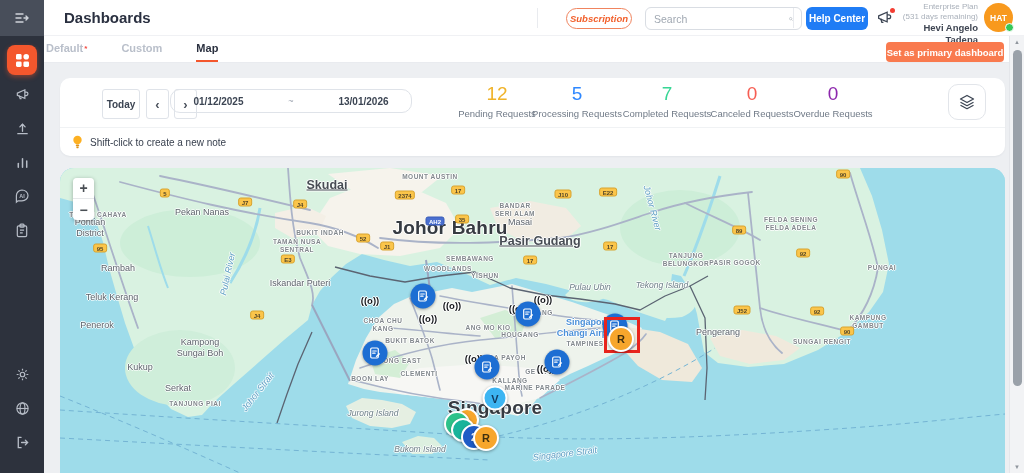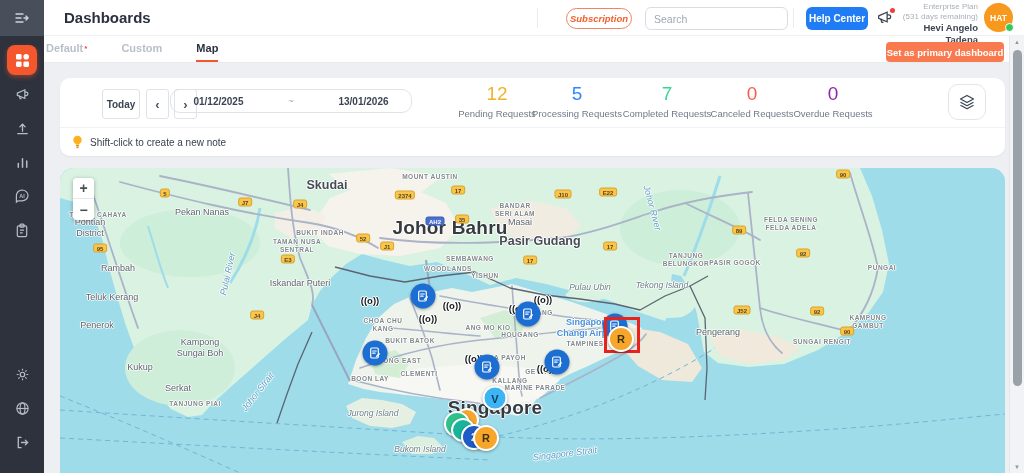--- a/index.html
+++ b/index.html
@@ -12,21 +12,21 @@
   #sb-nav { display:flex; flex-direction:column; align-items:center; margin-top:7px; }
   #sb-bottom { margin-top:auto; display:flex; flex-direction:column; align-items:center; padding-bottom:14px; }
   .sb-btn { width:30px; height:30px; display:flex; align-items:center; justify-content:center; color:#b7bdc7; margin:2px 0; cursor:pointer; border-radius:8px; }
   .sb-btn.active { background:#f4572d; color:#fff; box-shadow:0 2px 5px rgba(244,87,45,.45); }
 
   
   #header { position:absolute; left:44px; top:0; width:980px; height:36px; background:#fff; border-bottom:1px solid #f0f1f4; z-index:20; }
   #page-title { position:absolute; left:20px; top:9px; font-size:15px; font-weight:700; color:#2a3040; }
   .hdr-divider { position:absolute; top:8px; width:1px; height:20px; background:#e9ebef; }
   #subscription-btn { position:absolute; left:522px; top:8px; width:66px; height:21px; border:1.5px solid #f0845e; border-radius:12px; background:#fff; color:#f2602c; font-size:9.5px; font-weight:700; display:flex; align-items:center; justify-content:center; cursor:pointer;font-style:italic; }
-  #search-box { position:absolute; left:601px; top:7px; width:143px; height:23px; border:1px solid #d9dde3; border-radius:6px; background:#fff; display:flex; align-items:center; padding:0 8px; }
+  #search-box { position:absolute; left:601px; top:7px; width:157px; height:23px; border:1px solid #d9dde3; border-radius:6px; background:#fff; display:flex; align-items:center; padding:0 8px; }
   #search-box input { border:none; outline:none; flex:1; font-size:10.5px; color:#4a515c; font-family:inherit; background:transparent; }
   #search-box input::placeholder { color:#a0a8b2; }
   #help-center-btn { position:absolute; left:762px; top:7px; width:62px; height:23px; background:#1f7cf5; border:none; border-radius:6px; color:#fff; font-size:10px; font-weight:600; cursor:pointer; font-family:inherit; }
   #announce-wrap { position:absolute; left:832px; top:9px; width:18px; height:18px; cursor:pointer; }
   #announce-dot { position:absolute; right:-1px; top:-1px; width:5px; height:5px; border-radius:50%; background:#f43e33; }
   #plan-block { position:absolute; left:856px; top:2px; width:78px; text-align:right; line-height:1.25; }
   .plan-line { font-size:8px; color:#a9b0ba; }
   #user-name { font-size:9.5px; font-weight:700; color:#3e4552; }
   #avatar { position:absolute; left:940px; top:3px; width:29px; height:29px; border-radius:50%; background:#f8991d; color:#fff; font-size:8.5px; font-weight:800; display:flex; align-items:center; justify-content:center; cursor:pointer; }
   #presence-dot { position:absolute; left:961px; top:23px; width:9px; height:9px; border-radius:50%; background:#35c759; border:1.5px solid #fff; }
@@ -55,21 +55,21 @@
   #hint-text { font-size:10px; color:#39414f; margin-left:7px; }
 
   
   #map { position:absolute; left:60px; top:168px; width:945px; height:305px; border-radius:14px 14px 0 0; overflow:hidden; background:#9edcea; z-index:5; }
   #map-ov { position:absolute; left:0; top:0; width:945px; height:305px; }
   .m-lbl { position:absolute; transform:translate(-50%,-50%); text-align:center; white-space:pre; line-height:1.2; pointer-events:none;
            text-shadow:0 1px 0 rgba(255,255,255,.9),0 -1px 0 rgba(255,255,255,.9),1px 0 0 rgba(255,255,255,.9),-1px 0 0 rgba(255,255,255,.9); }
   .k-area { font-size:6.5px; font-weight:700; letter-spacing:.5px; color:#82888d; }
   .k-town { font-size:9px; color:#5d646c; }
   .k-citylg { font-size:19px; font-weight:700; color:#363b42; letter-spacing:.2px; }
-  .k-citymd { font-size:12.5px; font-weight:600; color:#474d54; }
+  .k-citymd { font-size:12.5px; font-weight:600; color:#474d54;text-decoration:underline; }
   .k-island { font-size:8.5px; font-style:italic; color:#6e8089; }
   .k-water { font-size:9px; font-style:italic; color:#5f9fc4; }
   .k-airport { font-size:9px; font-weight:600; color:#4a90d9; }
   .shield { position:absolute; transform:translate(-50%,-50%); background:#fbc54a; border:1px solid #d8a32e; border-radius:2.5px; font-size:6px; font-weight:700; color:#534628; padding:0 2.5px; line-height:8px; height:9px; }
   .shield.blue { background:#4a6fd0; border-color:#3a5cb8; color:#fff; }
   .mk { position:absolute; transform:translate(-50%,-50%); border-radius:50%; display:flex; align-items:center; justify-content:center; box-shadow:0 1px 3px rgba(0,0,0,.35); cursor:pointer; }
   .mk-doc { width:25px; height:25px; background:#1d6ed3; }
   .mk-dot { border:2px solid #fff; font-weight:800; font-size:11px; }
   .mk-radio { position:absolute; transform:translate(-50%,-50%); font-weight:800; font-size:9.5px; color:#15181c; cursor:pointer;
               text-shadow:0 1px 0 #fff,0 -1px 0 #fff,1px 0 0 #fff,-1px 0 0 #fff; }

